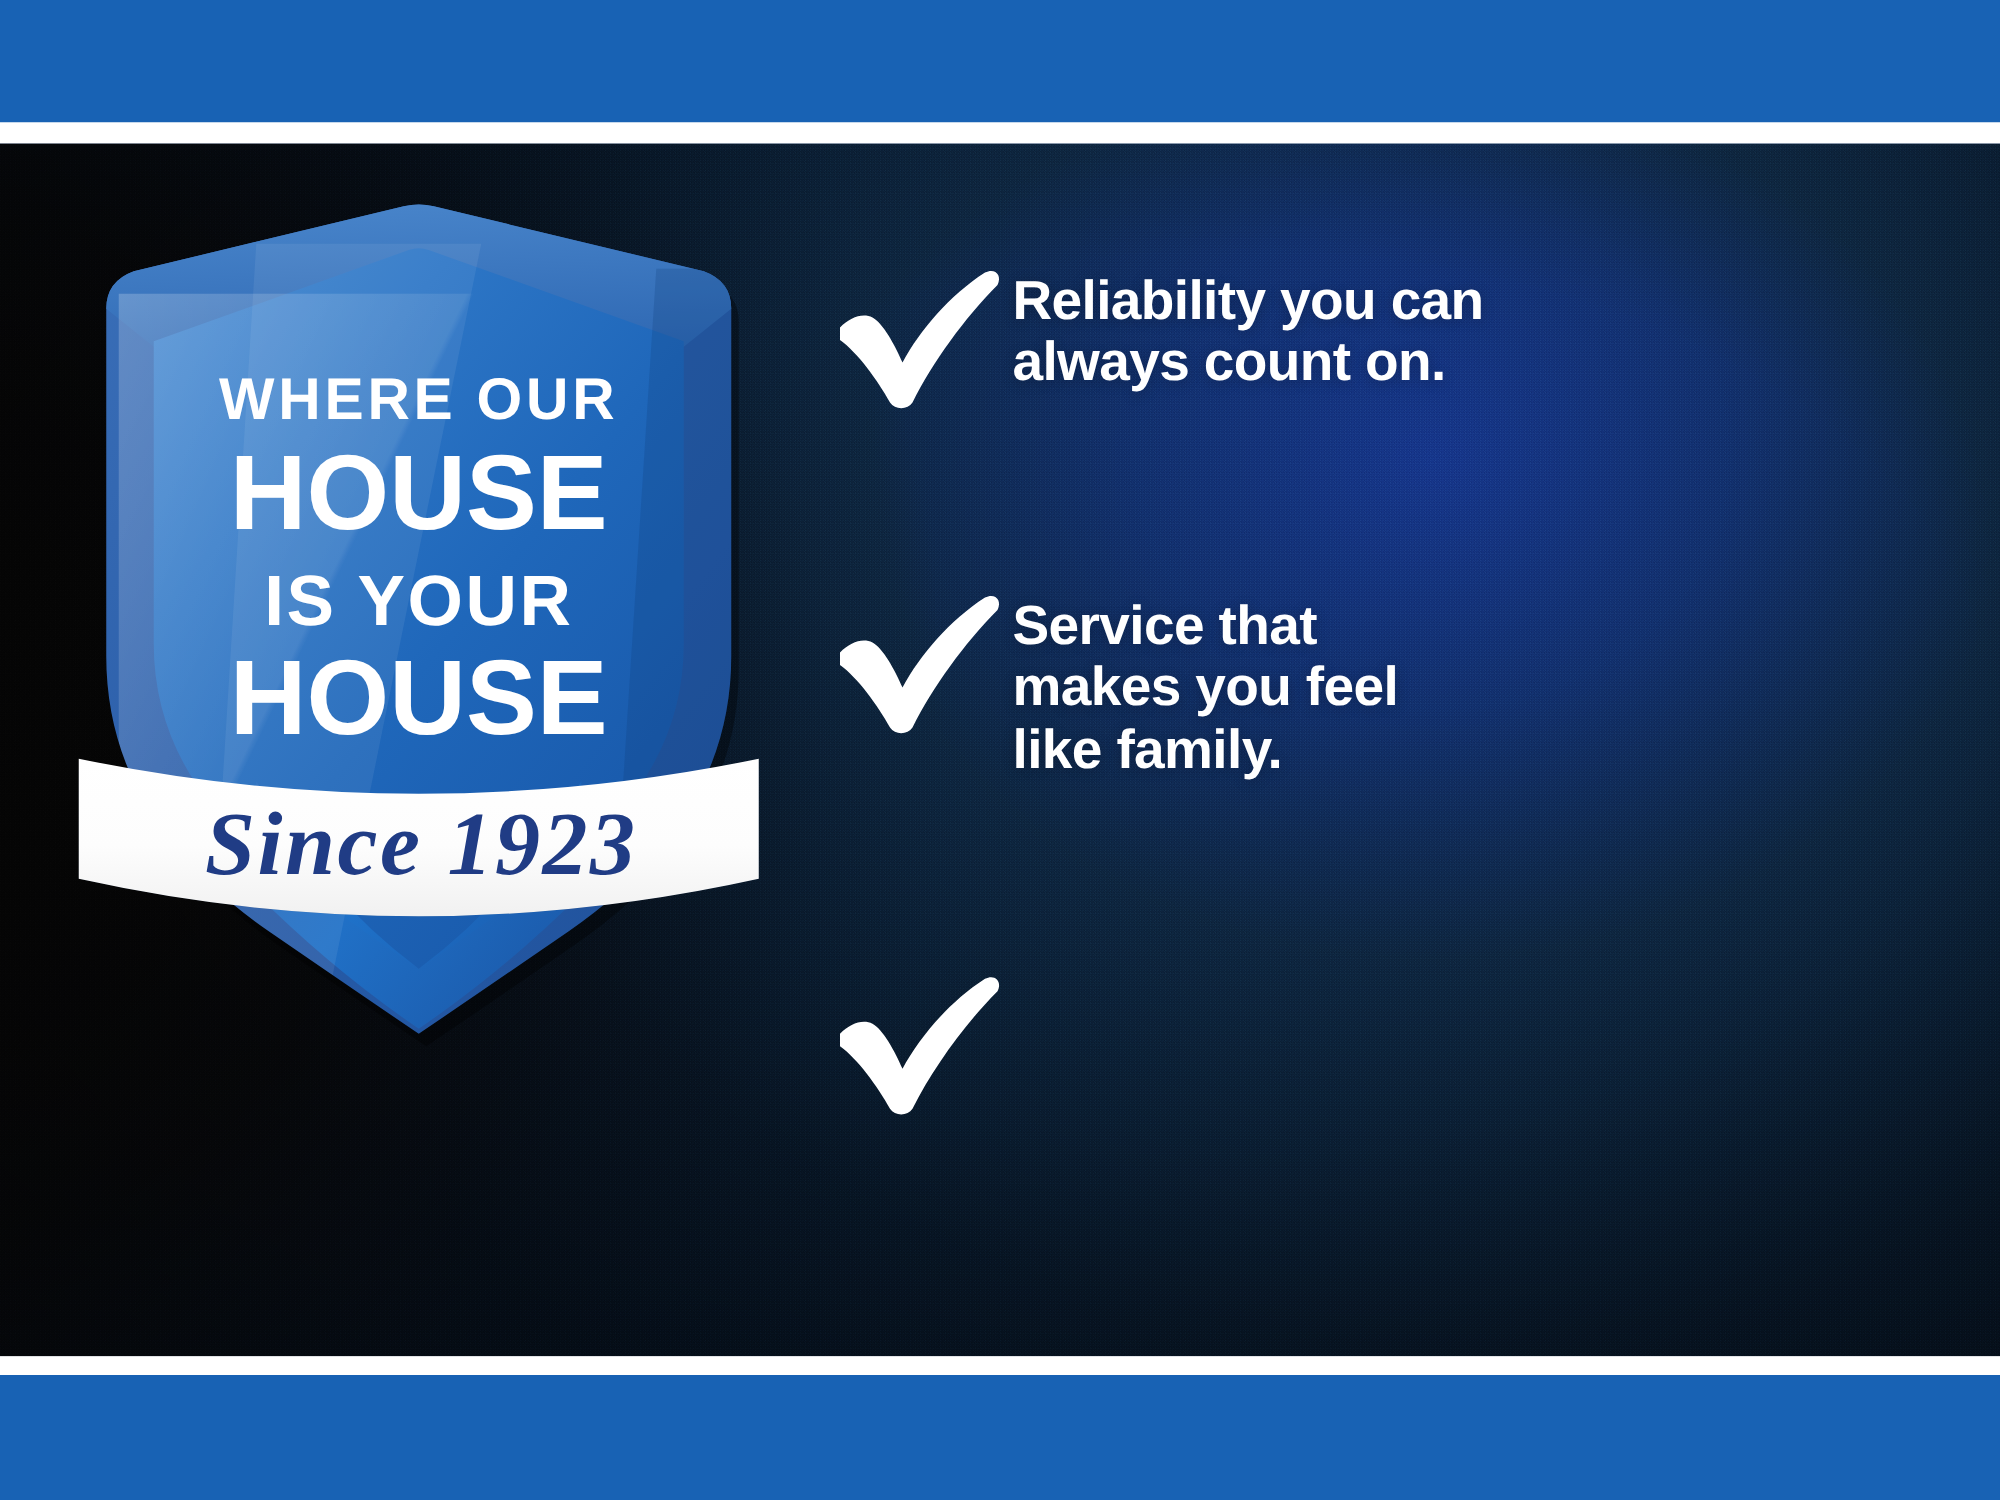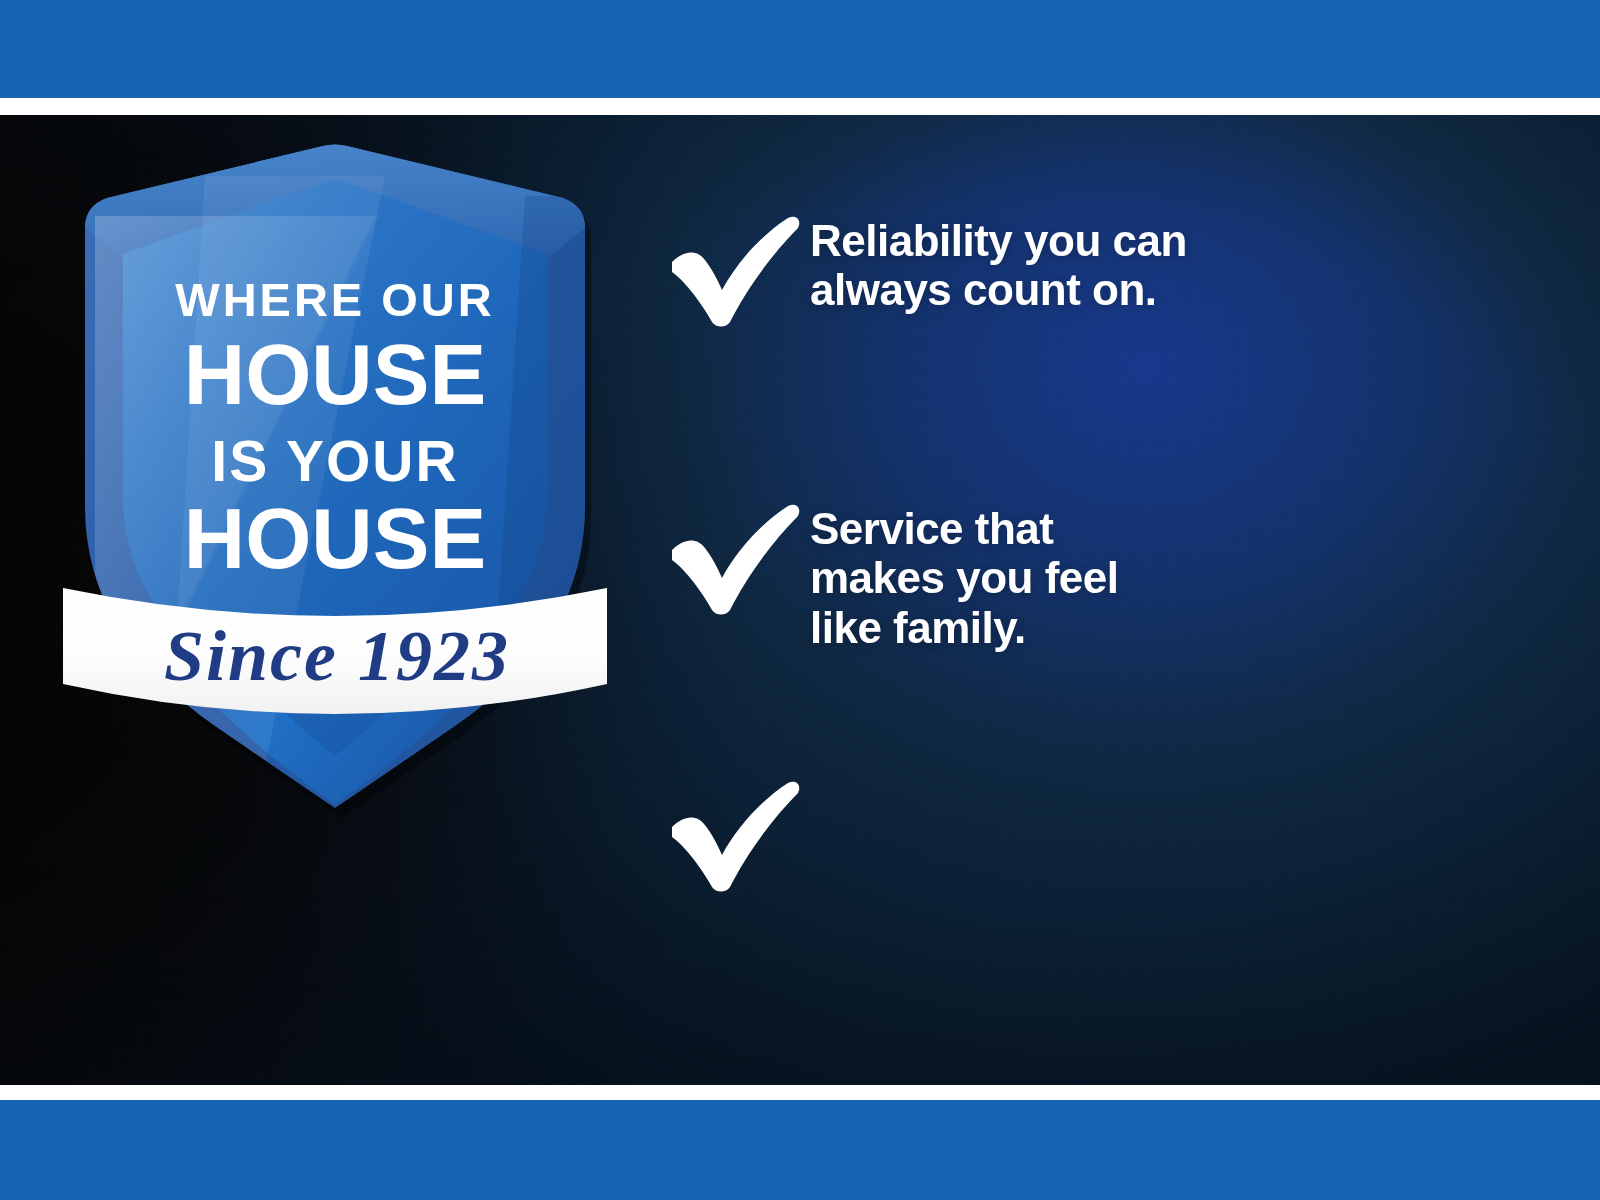--- a/index.html
+++ b/index.html
@@ -109,21 +109,21 @@
     background-image:
       repeating-linear-gradient(53deg, rgba(255,255,255,.55) 0 1px, rgba(0,0,0,.55) 1px 2px),
       repeating-linear-gradient(119deg, rgba(255,255,255,.4) 0 1px, rgba(0,0,0,.4) 1px 2px);
     background-size: 2px 2px, 3px 3px;
   }
 
   
   #badge {
     position: absolute;
     left: 55px;
-    top: 136px;
+    top: 155px;
     width: 560px;
     height: 680px;
   }
   #badge svg { display: block; width: 100%; height: 100%; overflow: visible; }
 
   .shield-line {
     font-family: "Liberation Sans", sans-serif;
     font-weight: 700;
     fill: #ffffff;
     text-anchor: middle;
@@ -170,21 +170,21 @@
     font-weight: 700;
     font-size: 44px;
     line-height: 1.12;
     letter-spacing: -0.5px;
     padding-top: 6px;
     white-space: pre-line;
     text-shadow: 0 2px 10px rgba(0,0,0,0.22);
   }
 
   #benefit-0 { top: 95px;  width: 910px; }
-  #benefit-1 { top: 355px; width: 840px; margin-top: 28px; }
+  #benefit-1 { top: 355px; width: 840px; }
   #benefit-2 { top: 660px; width: 840px; }
 </style>
 </head>
 <body>
 
 <div id="canvas">
 
   <div class="brand-bar top"></div>
   <div class="white-gap top"></div>
 

